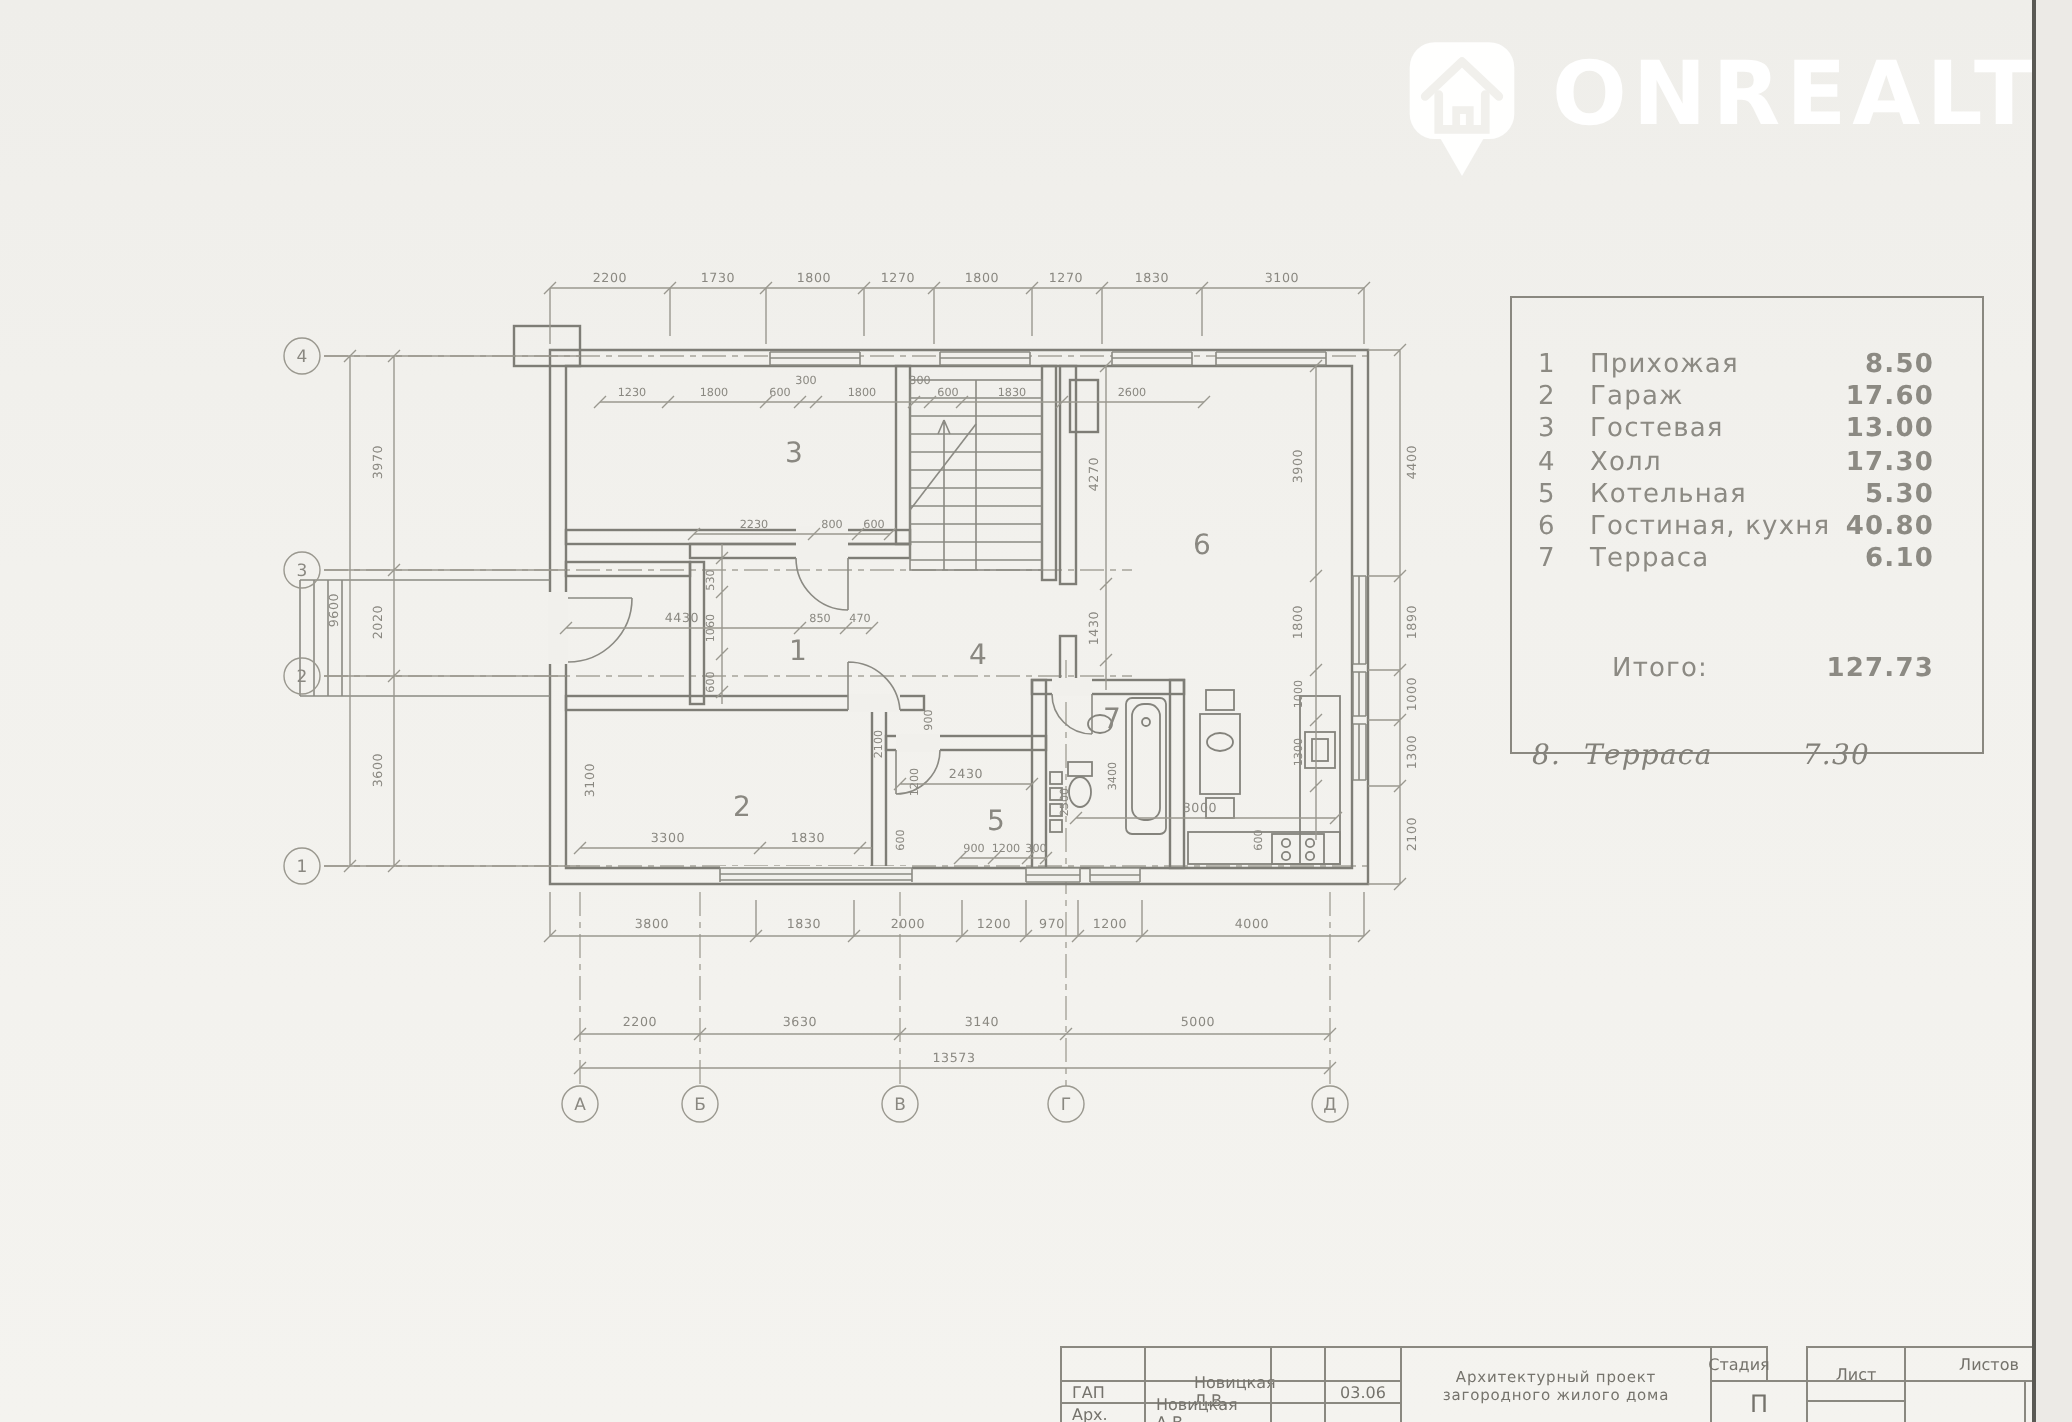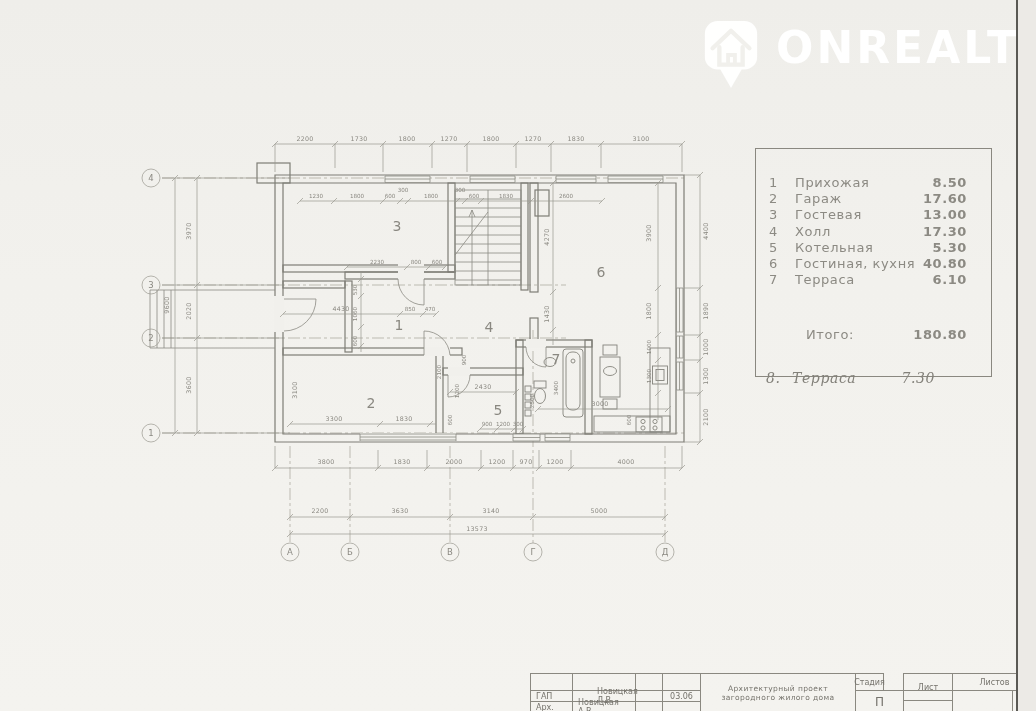--- a/index.html
+++ b/index.html
@@ -108,21 +108,21 @@
         <span class="lg-area">40.80</span>
       </div>
     <div class="lg-row">
         <span class="lg-num">7</span>
         <span class="lg-name">Терраса</span>
         <span class="lg-area">6.10</span>
       </div>
   </div>
   <div class="lg-total">
     <span class="lg-name">Итого:</span>
-    <span class="lg-area">180.80</span>
+    <span class="lg-area">127.73</span>
   </div>
   <div class="lg-terrace">
     <span class="t-num">8.</span>
     <span class="t-name">Терраса</span>
     <span class="t-area">7.30</span>
   </div>
 </div>
 
 <svg class="plansvg" width="1036" height="711" viewBox="0 0 1036 711">
 

